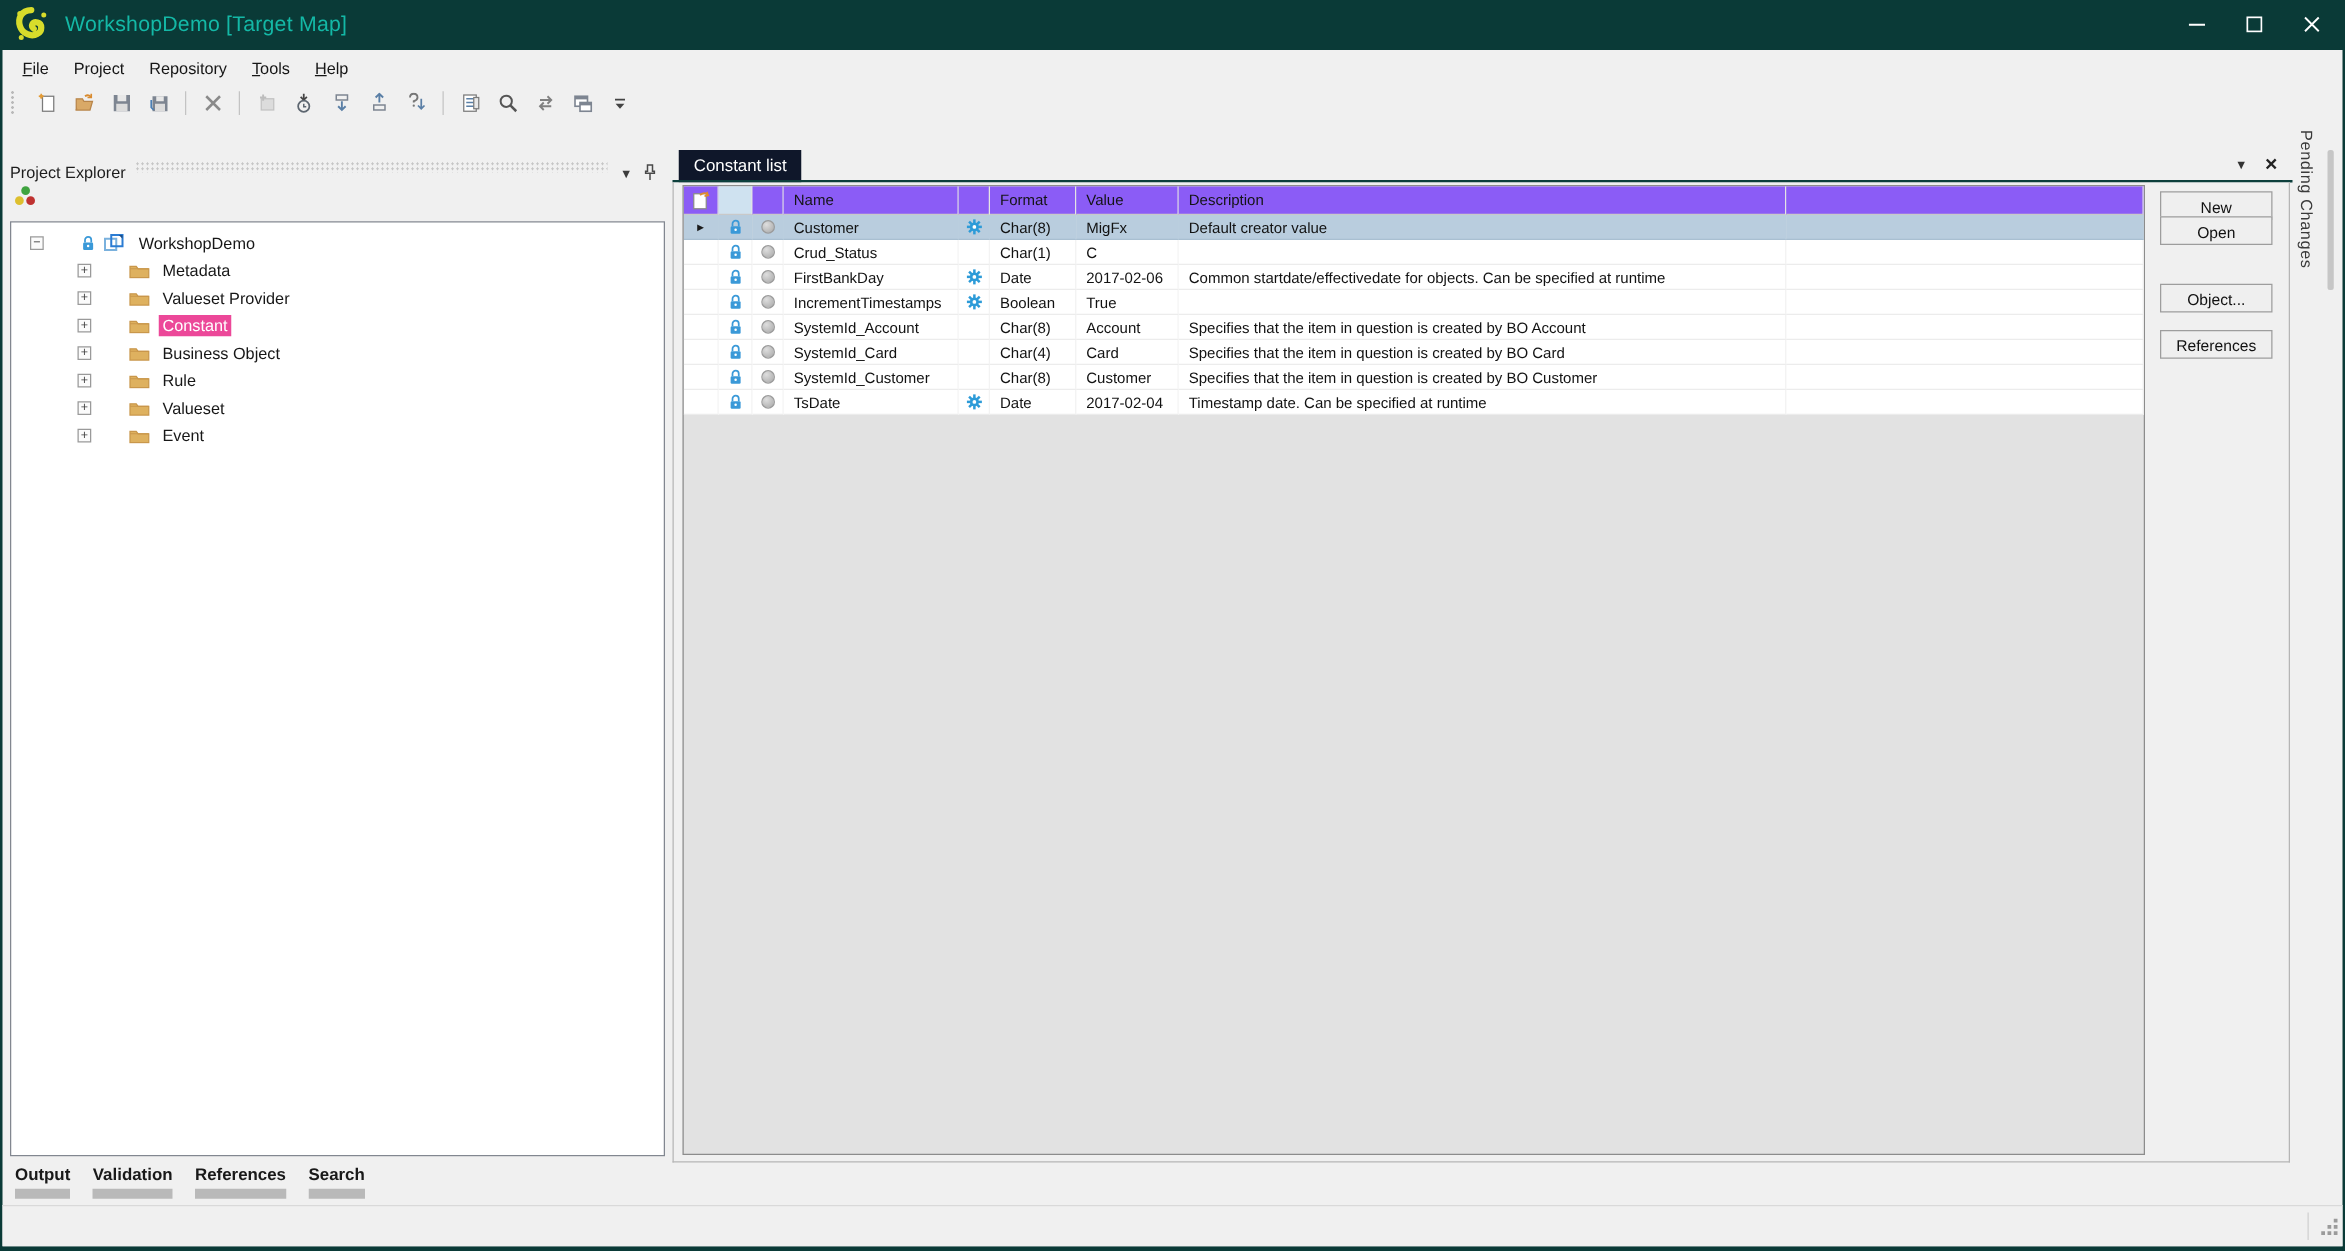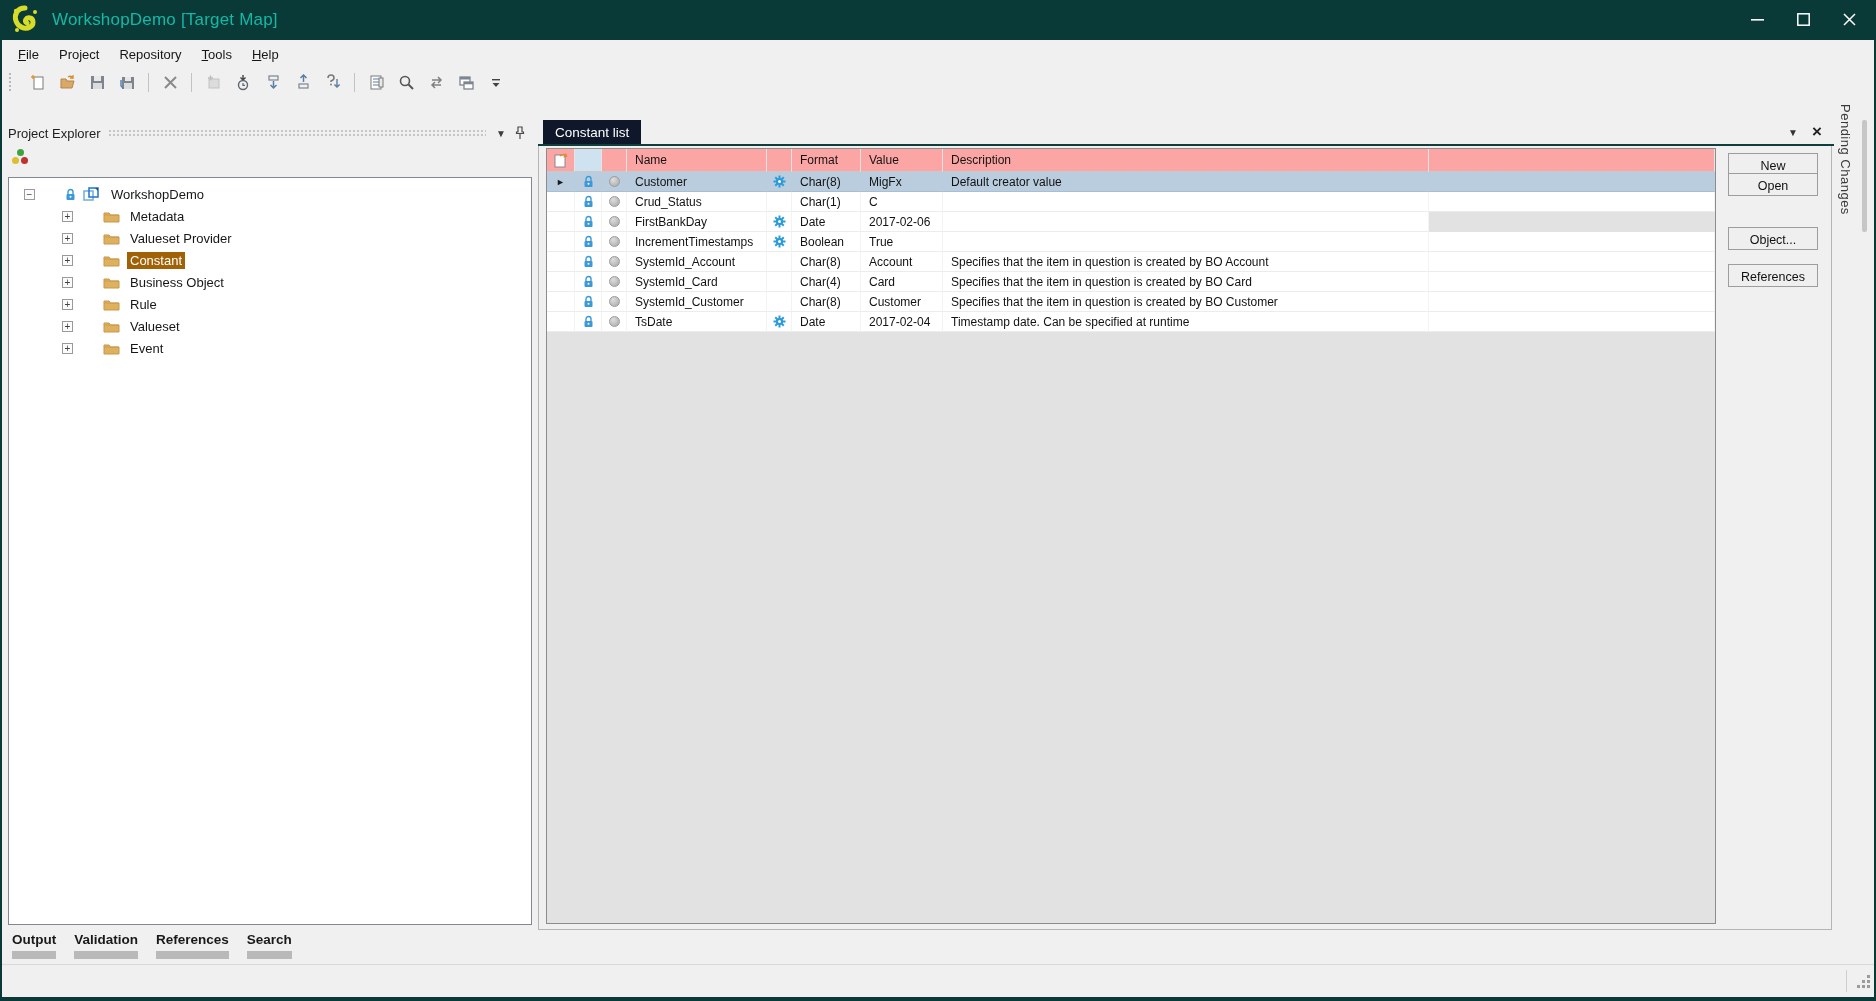--- a/index.html
+++ b/index.html
@@ -23,42 +23,42 @@
 
   
   .toolbar { position:absolute; left:8px; top:68px; height:28px; display:flex; align-items:center; gap:12px; }
   .grip { width:4px; height:20px; margin-right:4px;
           background-image:radial-gradient(#b9b9b9 1px, transparent 1.2px); background-size:4px 4px; }
   .tb-icon { width:18px; height:18px; display:flex; align-items:center; justify-content:center; }
   .tb-sep { width:1px; height:19px; background:#c3c3c3; }
 
   
   .exp-header { position:absolute; left:8px; top:121px; width:524px; height:24px;
-                display:flex; align-items:center; }
+                display:flex; align-items:flex-end; }
   .exp-title { font-size:13px; color:#1d1d1d; margin-right:8px; }
   .exp-texture { flex:1; height:9px; align-self:center;
                  background-image:radial-gradient(#c6c6c6 1px, transparent 1.1px); background-size:4px 4px; }
   .exp-dd { font-size:10px; color:#3c3c3c; margin:0 8px 0 10px; }
   .exp-toolbar { position:absolute; left:12px; top:149px; width:30px; height:22px; }
   .traffic { position:relative; width:18px; height:16px; }
   .traffic i { position:absolute; width:7px; height:7px; border-radius:50%; }
   .traffic .g { left:5px; top:0; background:#3fa33f; }
   .traffic .y { left:0; top:8px; background:#ddbf2e; }
   .traffic .r { left:9px; top:8px; background:#bf3230; }
 
   .treebox { position:absolute; left:8px; top:177px; width:524px; height:748px;
              background:#fff; border:1px solid #828790; overflow:hidden; padding-top:5px; }
   .tree-row { height:22px; display:flex; align-items:center; font-size:13px; color:#171717; }
   .tree-root { padding-left:15px; }
   .tree-child { padding-left:53px; }
   .expander { width:11px; height:11px; border:1px solid #9a9a9a; background:#fbfbfb; color:#424242;
               font-size:10px; line-height:9px; text-align:center; margin-right:30px; flex:0 0 auto; }
   .tree-ico { margin-right:7px; flex:0 0 auto; display:flex; }
   .tree-label { padding:1px 3px; white-space:nowrap; }
-  .tree-label.sel { background:#a16207; color:#fff; }
+  .tree-label.sel { background:#ec4899; color:#fff; }
 
   
   .bottom-tabs { position:absolute; left:12px; top:932px; display:flex; gap:18px;font-weight:bold; }
   .btab { display:flex; flex-direction:column; }
   .btab .lbl { font-size:13.5px; color:#191919; }
   .btab .bar { height:8px; background:#b9b9b9; margin-top:4px; }
 
   
   .docarea { position:absolute; left:538px; top:120px; width:1296px; height:810px; }
   .tabstrip { position:absolute; left:0; top:0; right:0; height:26px; }
@@ -67,21 +67,21 @@
             font-size:13.5px; padding:5px 12px 0 12px; }
   .strip-dd { position:absolute; right:36px; top:7px; font-size:10px; color:#333; }
   .strip-x  { position:absolute; right:12px; top:2px; font-size:17px; font-weight:bold; color:#222; }
 
   .well { position:absolute; left:0; top:26px; right:2px; bottom:0; background:#f0f0f0;
           border:1px solid #b5b5b5; border-top:none; }
   .gridbox { position:absolute; left:7px; top:2px; width:1170px; height:776px;
              border:1px solid #8c8c8c; background:#e2e2e2; overflow:hidden; }
   .grow { display:grid; grid-template-columns:28px 27px 25px 140px 25px 69px 82px 486px 1fr; }
   .ghead { height:23px; }
-  .ghead > div { background:#fca5a5; border-right:1px solid #e4e4e4; border-bottom:1px solid #c9c9c9;
+  .ghead > div { background:#8b5cf6; border-right:1px solid #e4e4e4; border-bottom:1px solid #c9c9c9;
                  font-size:12px; color:#141414; display:flex; align-items:center; padding-left:8px; }
   .ghead .c-ico { justify-content:center; padding-left:0; }
   .ghead .c-lock { background:#cfe2f0; }
   .grow.r { height:20px; }
   .grow.r > div { background:#fff; border-right:1px solid #f3f3f3; border-bottom:1px solid #ececec;
                   font-size:12px; color:#121212; display:flex; align-items:center; padding-left:8px;
                   white-space:nowrap; overflow:hidden; }
   .grow.r > .cind { justify-content:center; padding-left:0; font-size:9px; color:#1a1a1a; }
   .grow.r > .cicon { justify-content:center; padding-left:0; }
   .grow.r.sel > div { background:#b9cdde; border-right-color:#b9cdde; border-bottom-color:#a9bfd1; }
@@ -486,20 +486,21 @@
                     <rect x="5.5" y="0.5" width="2" height="12"></rect>
                     <rect x="0.5" y="5.5" width="12" height="2"></rect>
                     <rect x="5.5" y="0.5" width="2" height="12" transform="rotate(45 6.5 6.5)"></rect>
                     <rect x="5.5" y="0.5" width="2" height="12" transform="rotate(-45 6.5 6.5)"></rect>
                   </g>
                   <circle cx="6.5" cy="6.5" r="1.5" fill="#fff"></circle>
                 </svg>
       </div>
       <div class="cformat">Date</div>
       <div class="cvalue">2017-02-06</div>
+      <div class="cdesc">Common startdate/effectivedate for objects. Can be specified at runtime</div>
       <div></div>
     </div>
             <div class="grow r">
       <div class="cind"></div>
       <div class="cicon">
         <svg width="11" height="13">
                   <path d="M3 6 V4 a2.5 2.5 0 0 1 5 0 V6" fill="none" stroke="#3a99d8" stroke-width="1.4"></path>
                   <rect x="1.5" y="6" width="8" height="6" rx="1" fill="#3a99d8"></rect>
                   <circle cx="5.5" cy="8.7" r="1" fill="#fff"></circle>
                 </svg>

